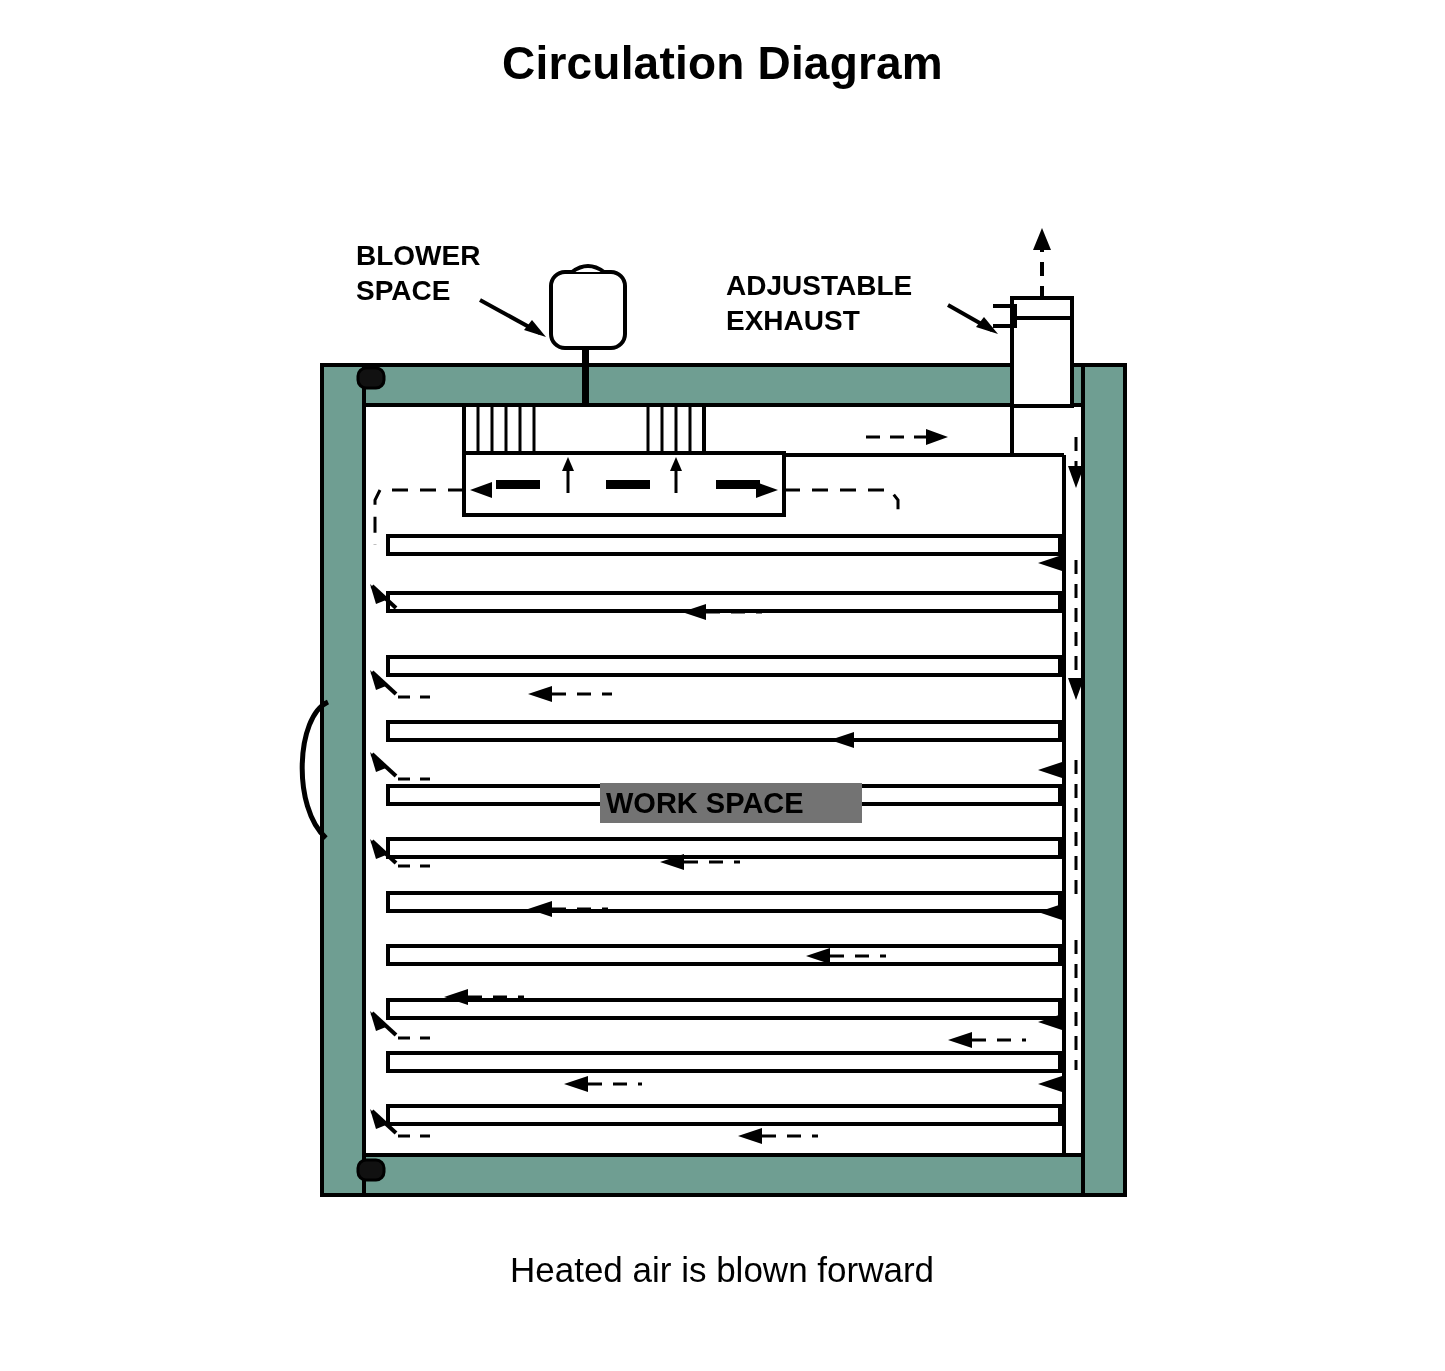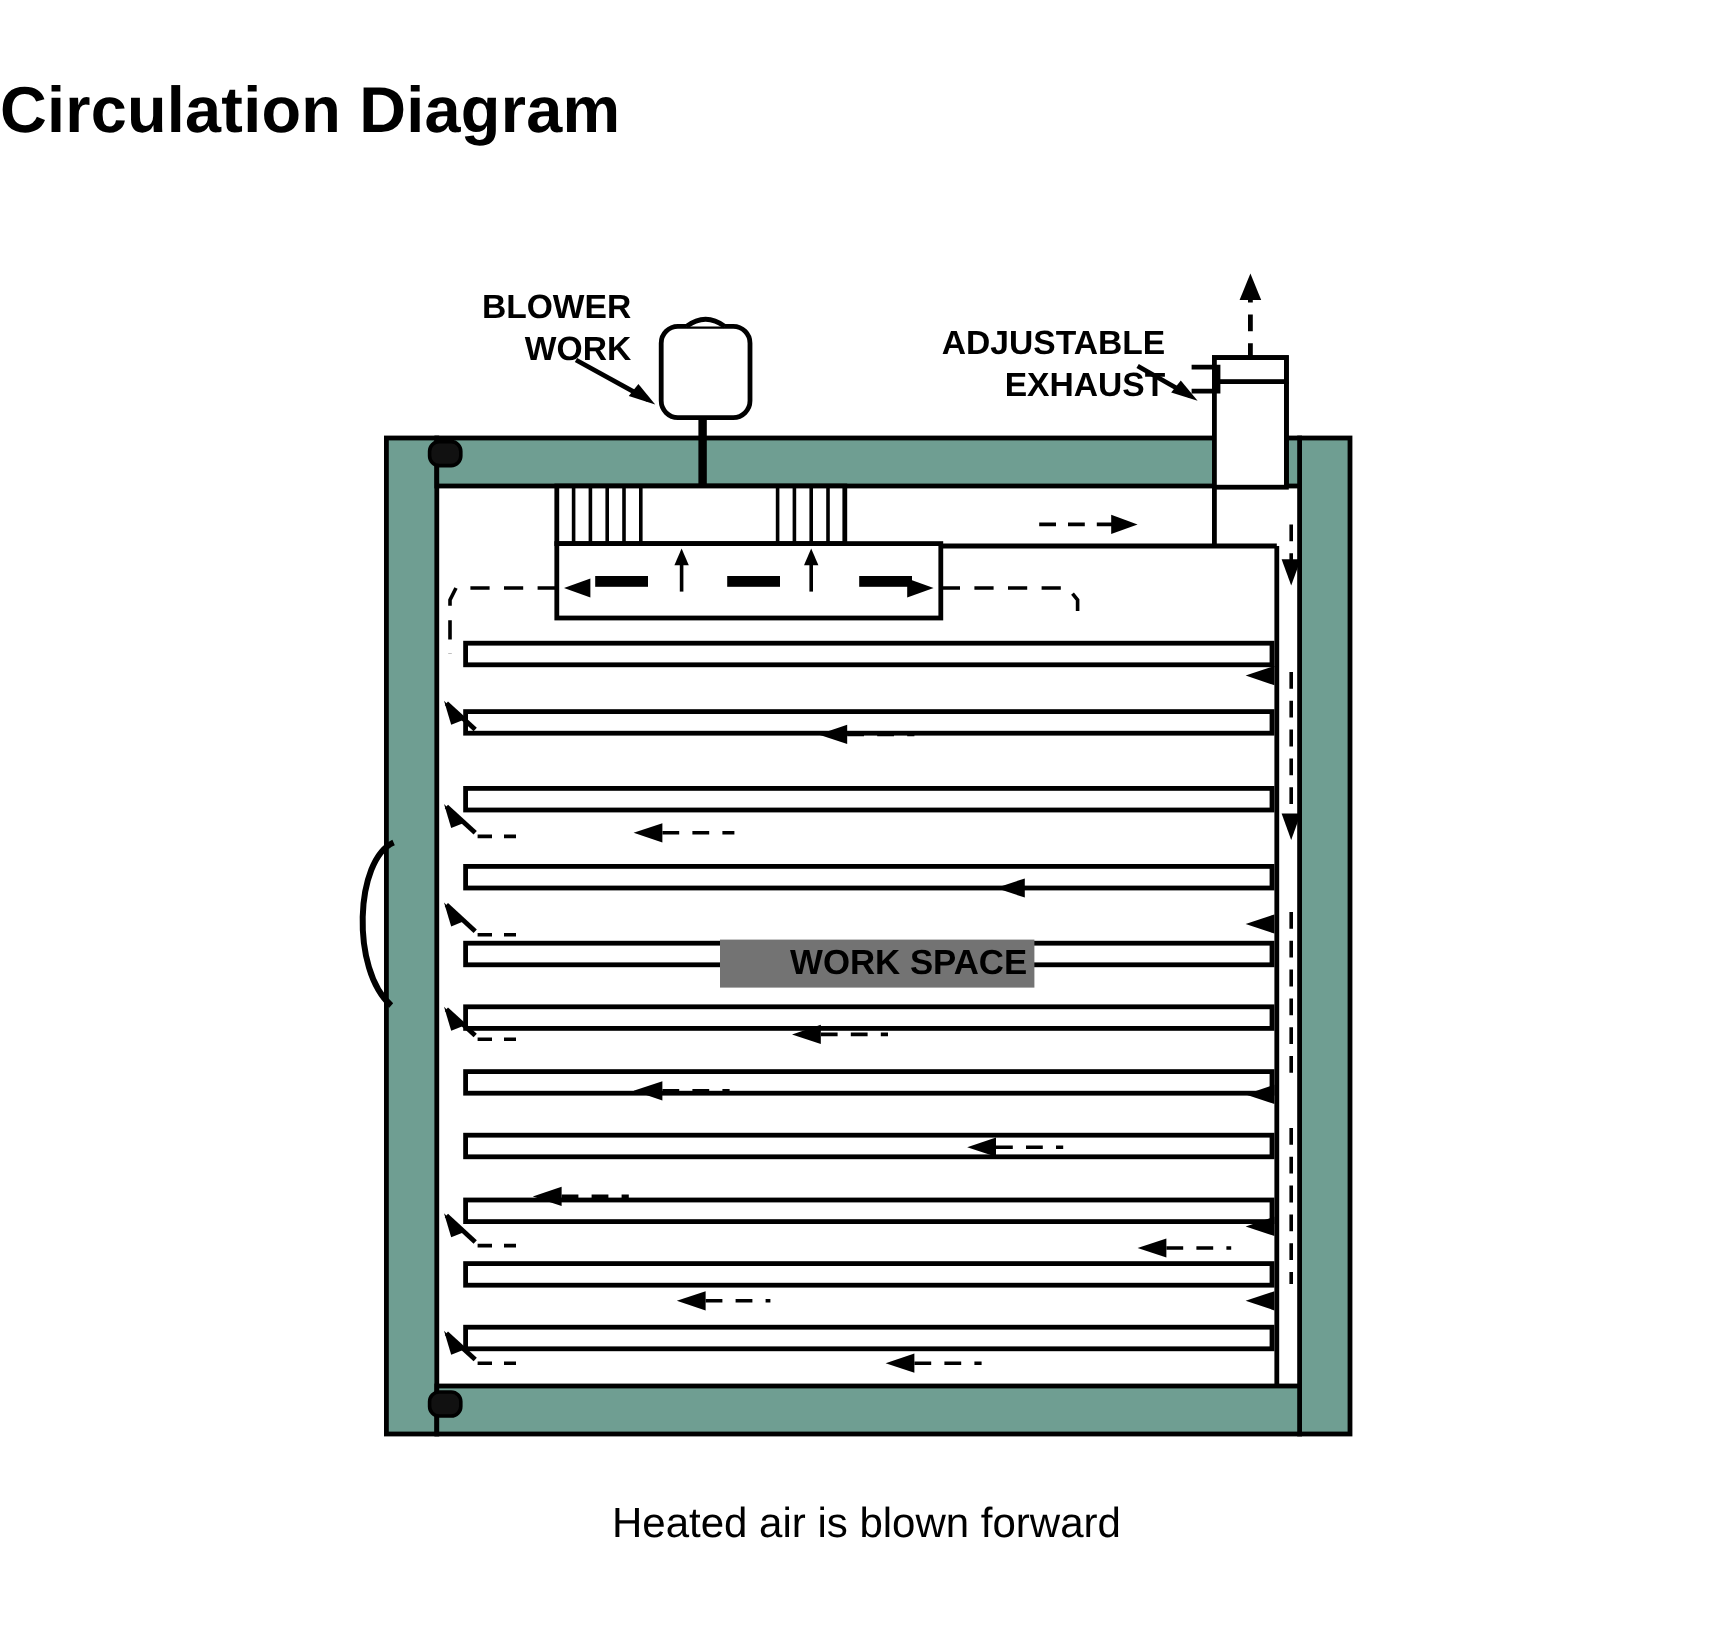--- a/index.html
+++ b/index.html
@@ -18,45 +18,45 @@
   #diagram-root {
     position: relative;
     width: 1445px;
     height: 1371px;
   }
   .title-block {
     position: absolute;
     top: 34px;
     left: 0;
     width: 1445px;
-    font-size: 54px;
+    text-align: center;
+    font-size: 46px;
     font-weight: bold;
     line-height: 1.28;
     letter-spacing: 0.2px;
-    margin-top: 24px;
   }
   .title-line2 {
     display: block;
   }
   .caption-block {
     position: absolute;
     top: 1248px;
     left: 0;
     width: 1444px;
     text-align: center;
     font-size: 35px;
     font-weight: normal;
     line-height: 1.28;
   }
   .label {
     position: absolute;
     font-size: 28px;
     font-weight: bold;
     line-height: 1.25;
-    text-align: right;
+    text-align: left;
     white-space: nowrap;
   }
   #label-blower {
     top: 238px;
     left: 356px;
     width: 170px;
   }
   #label-exhaust {
     top: 268px;
     left: 726px;
@@ -264,21 +264,21 @@
     </g>
 
     <g>
       <line x1="396" y1="795" x2="1052" y2="795" stroke="#000" stroke-width="0"></line>
     </g>
 
   </svg>
 
   <div class="label" id="label-blower">
     <span>BLOWER</span><br>
-    <span>WORK</span>
+    <span>SPACE</span>
   </div>
 
   <div class="label" id="label-exhaust">
     <span>ADJUSTABLE</span><br>
     <span>EXHAUST</span>
   </div>
 
   <div class="label" id="label-workspace">WORK SPACE</div>
 
   <div class="caption-block">

